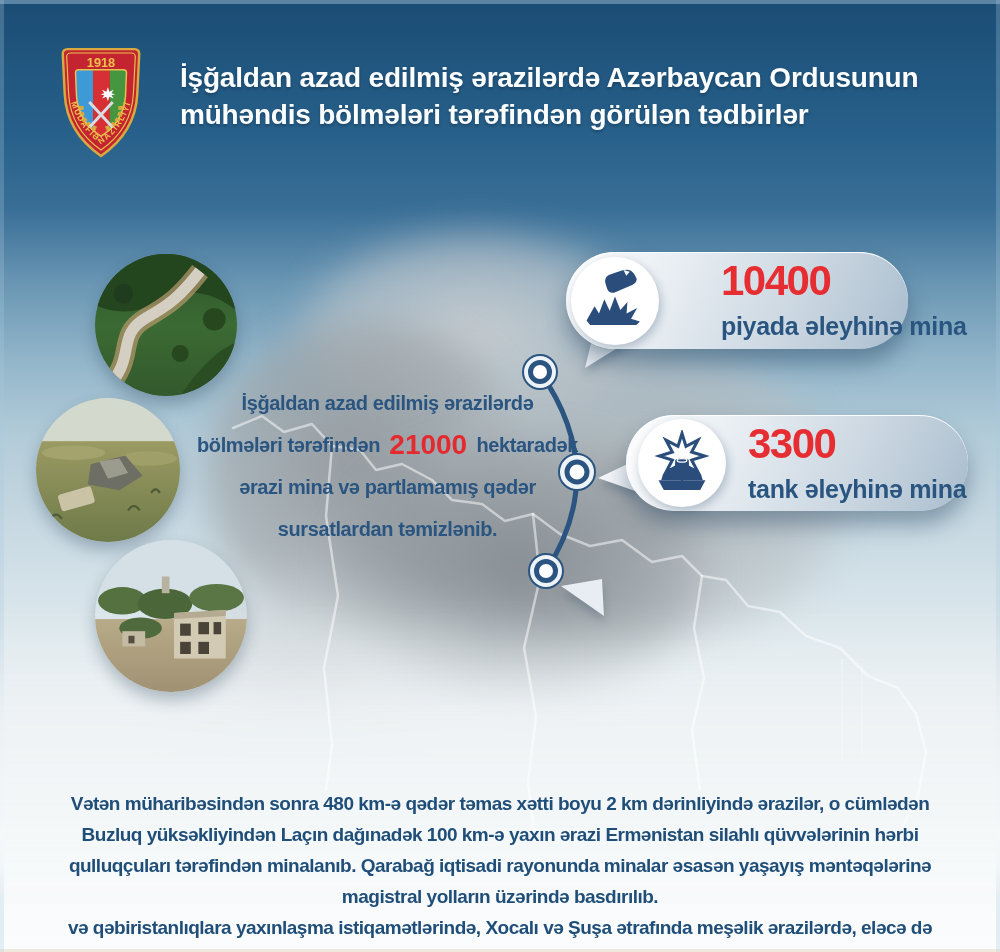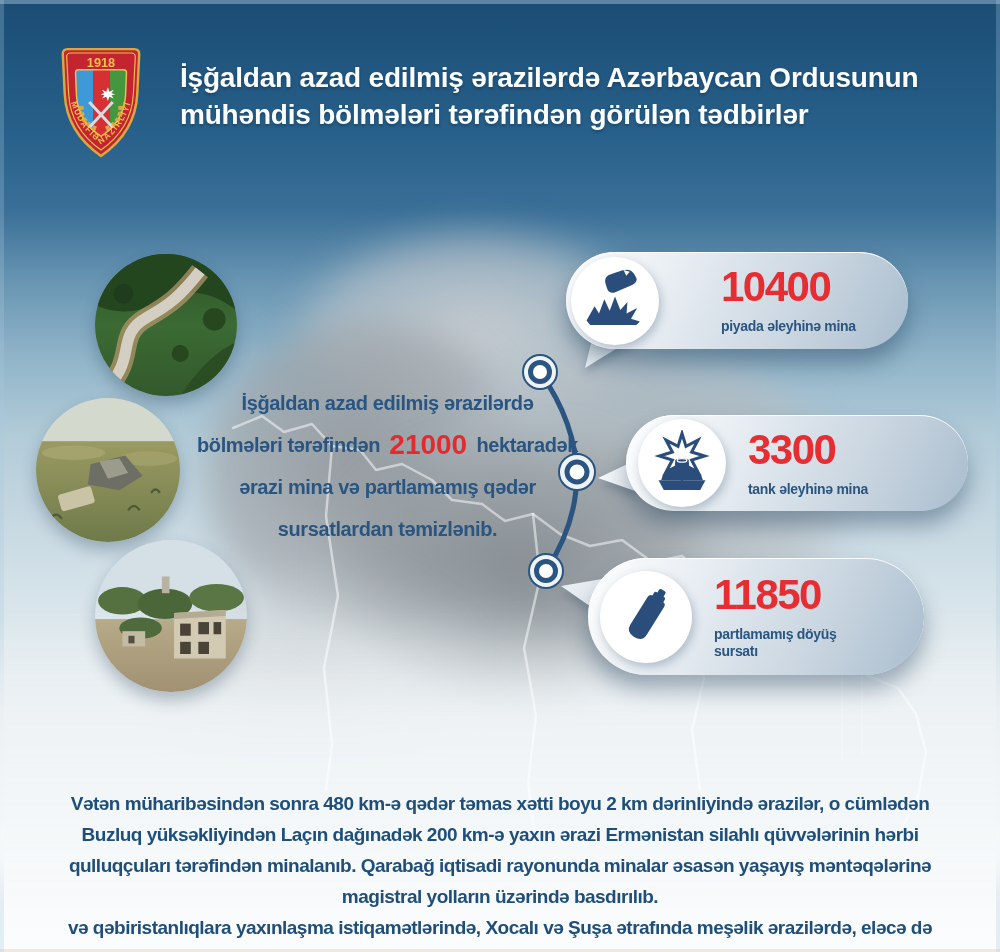--- a/index.html
+++ b/index.html
@@ -38,21 +38,21 @@
   .summary .hl{color:#e42a2e;font-size:28px;letter-spacing:0;padding:0 4px;vertical-align:-2px;}
   
   .bubble{position:absolute;border-radius:60px;
     background:linear-gradient(115deg,#fdfefe 0%,#eaeff4 28%,#c6d3de 72%,#a9bdce 100%);
     box-shadow:0 14px 22px rgba(24,52,82,.38),inset 0 1px 0 rgba(255,255,255,.9);
     display:flex;align-items:center;}
   .icon-circle{border-radius:50%;background:#fff;flex:0 0 auto;
     box-shadow:2px 4px 10px rgba(30,60,90,.28);display:flex;align-items:center;justify-content:center;}
   .stat-text{margin-left:22px;}
   .stat-value{color:#e62e32;font-size:42px;font-weight:bold;letter-spacing:-1.5px;line-height:1;}
-  .stat-label{color:#2a5580;font-size:14px;font-weight:bold;letter-spacing:-.3px;margin-top:10px;line-height:1.15;}
+  .stat-label{color:#2a5580;font-size:25px;font-weight:bold;letter-spacing:-.3px;margin-top:10px;line-height:1.15;}
   .tail{position:absolute;filter:drop-shadow(0 6px 5px rgba(24,52,82,.25));}
   
   .footer{left:0;top:788px;width:1000px;text-align:center;color:#1f4e79;
     font-weight:bold;font-size:19px;letter-spacing:-.5px;}
   .footer .fline{height:31px;line-height:31px;white-space:nowrap;}
   svg text{font-family:"Liberation Sans",sans-serif;}
 </style>
 </head>
 <body>
 
@@ -232,37 +232,22 @@
         </g>
         <ellipse cx="38" cy="33" rx="5.5" ry="2" fill="none" stroke="#fff" stroke-width="1.5"></ellipse>
       </svg>
     </div>
     <div class="stat-text">
       <div class="stat-value">3300</div>
       <div class="stat-label" style="white-space:nowrap;">tank əleyhinə mina</div>
     </div>
   </div>
 
-  <div class="bubble" style="left:588px;top:558px;width:336px;height:117px;">
-    <div class="icon-circle" style="width:92px;height:92px;margin-left:12px;">
-      <svg width="66" height="66" viewBox="0 0 72 72" fill="#2a4d7c">
-        <g transform="rotate(32 36 34)">
-          <rect x="33.5" y="1" width="8" height="7" rx="2"></rect>
-          <rect x="30.5" y="6.5" width="14" height="8" rx="2.5"></rect>
-          <path d="M27,16 Q27,12 31,12 L44,12 Q48,12 48,16 L48,52 Q48,61 37.5,61 Q27,61 27,52 Z"></path>
-        </g>
-      </svg>
-    </div>
-    <div class="stat-text">
-      <div class="stat-value">11850</div>
-      <div class="stat-label" style="width:165px;">partlamamış döyüş sursatı</div>
-    </div>
-  </div>
 
   <div class="abs footer">
     <div class="fline">Vətən müharibəsindən sonra 480 km-ə qədər təmas xətti boyu 2 km dərinliyində ərazilər, o cümlədən</div>
-    <div class="fline">Buzluq yüksəkliyindən Laçın dağınadək 200 km-ə yaxın ərazi Ermənistan silahlı qüvvələrinin hərbi</div>
+    <div class="fline">Buzluq yüksəkliyindən Laçın dağınadək 100 km-ə yaxın ərazi Ermənistan silahlı qüvvələrinin hərbi</div>
     <div class="fline">qulluqçuları tərəfindən minalanıb. Qarabağ iqtisadi rayonunda minalar əsasən yaşayış məntəqələrinə</div>
     <div class="fline">magistral yolların üzərində basdırılıb.</div>
     <div class="fline">və qəbiristanlıqlara yaxınlaşma istiqamətlərində, Xocalı və Şuşa ətrafında meşəlik ərazilərdə, eləcə də</div>
   </div>
 
 </div>
 
 </body></html>

